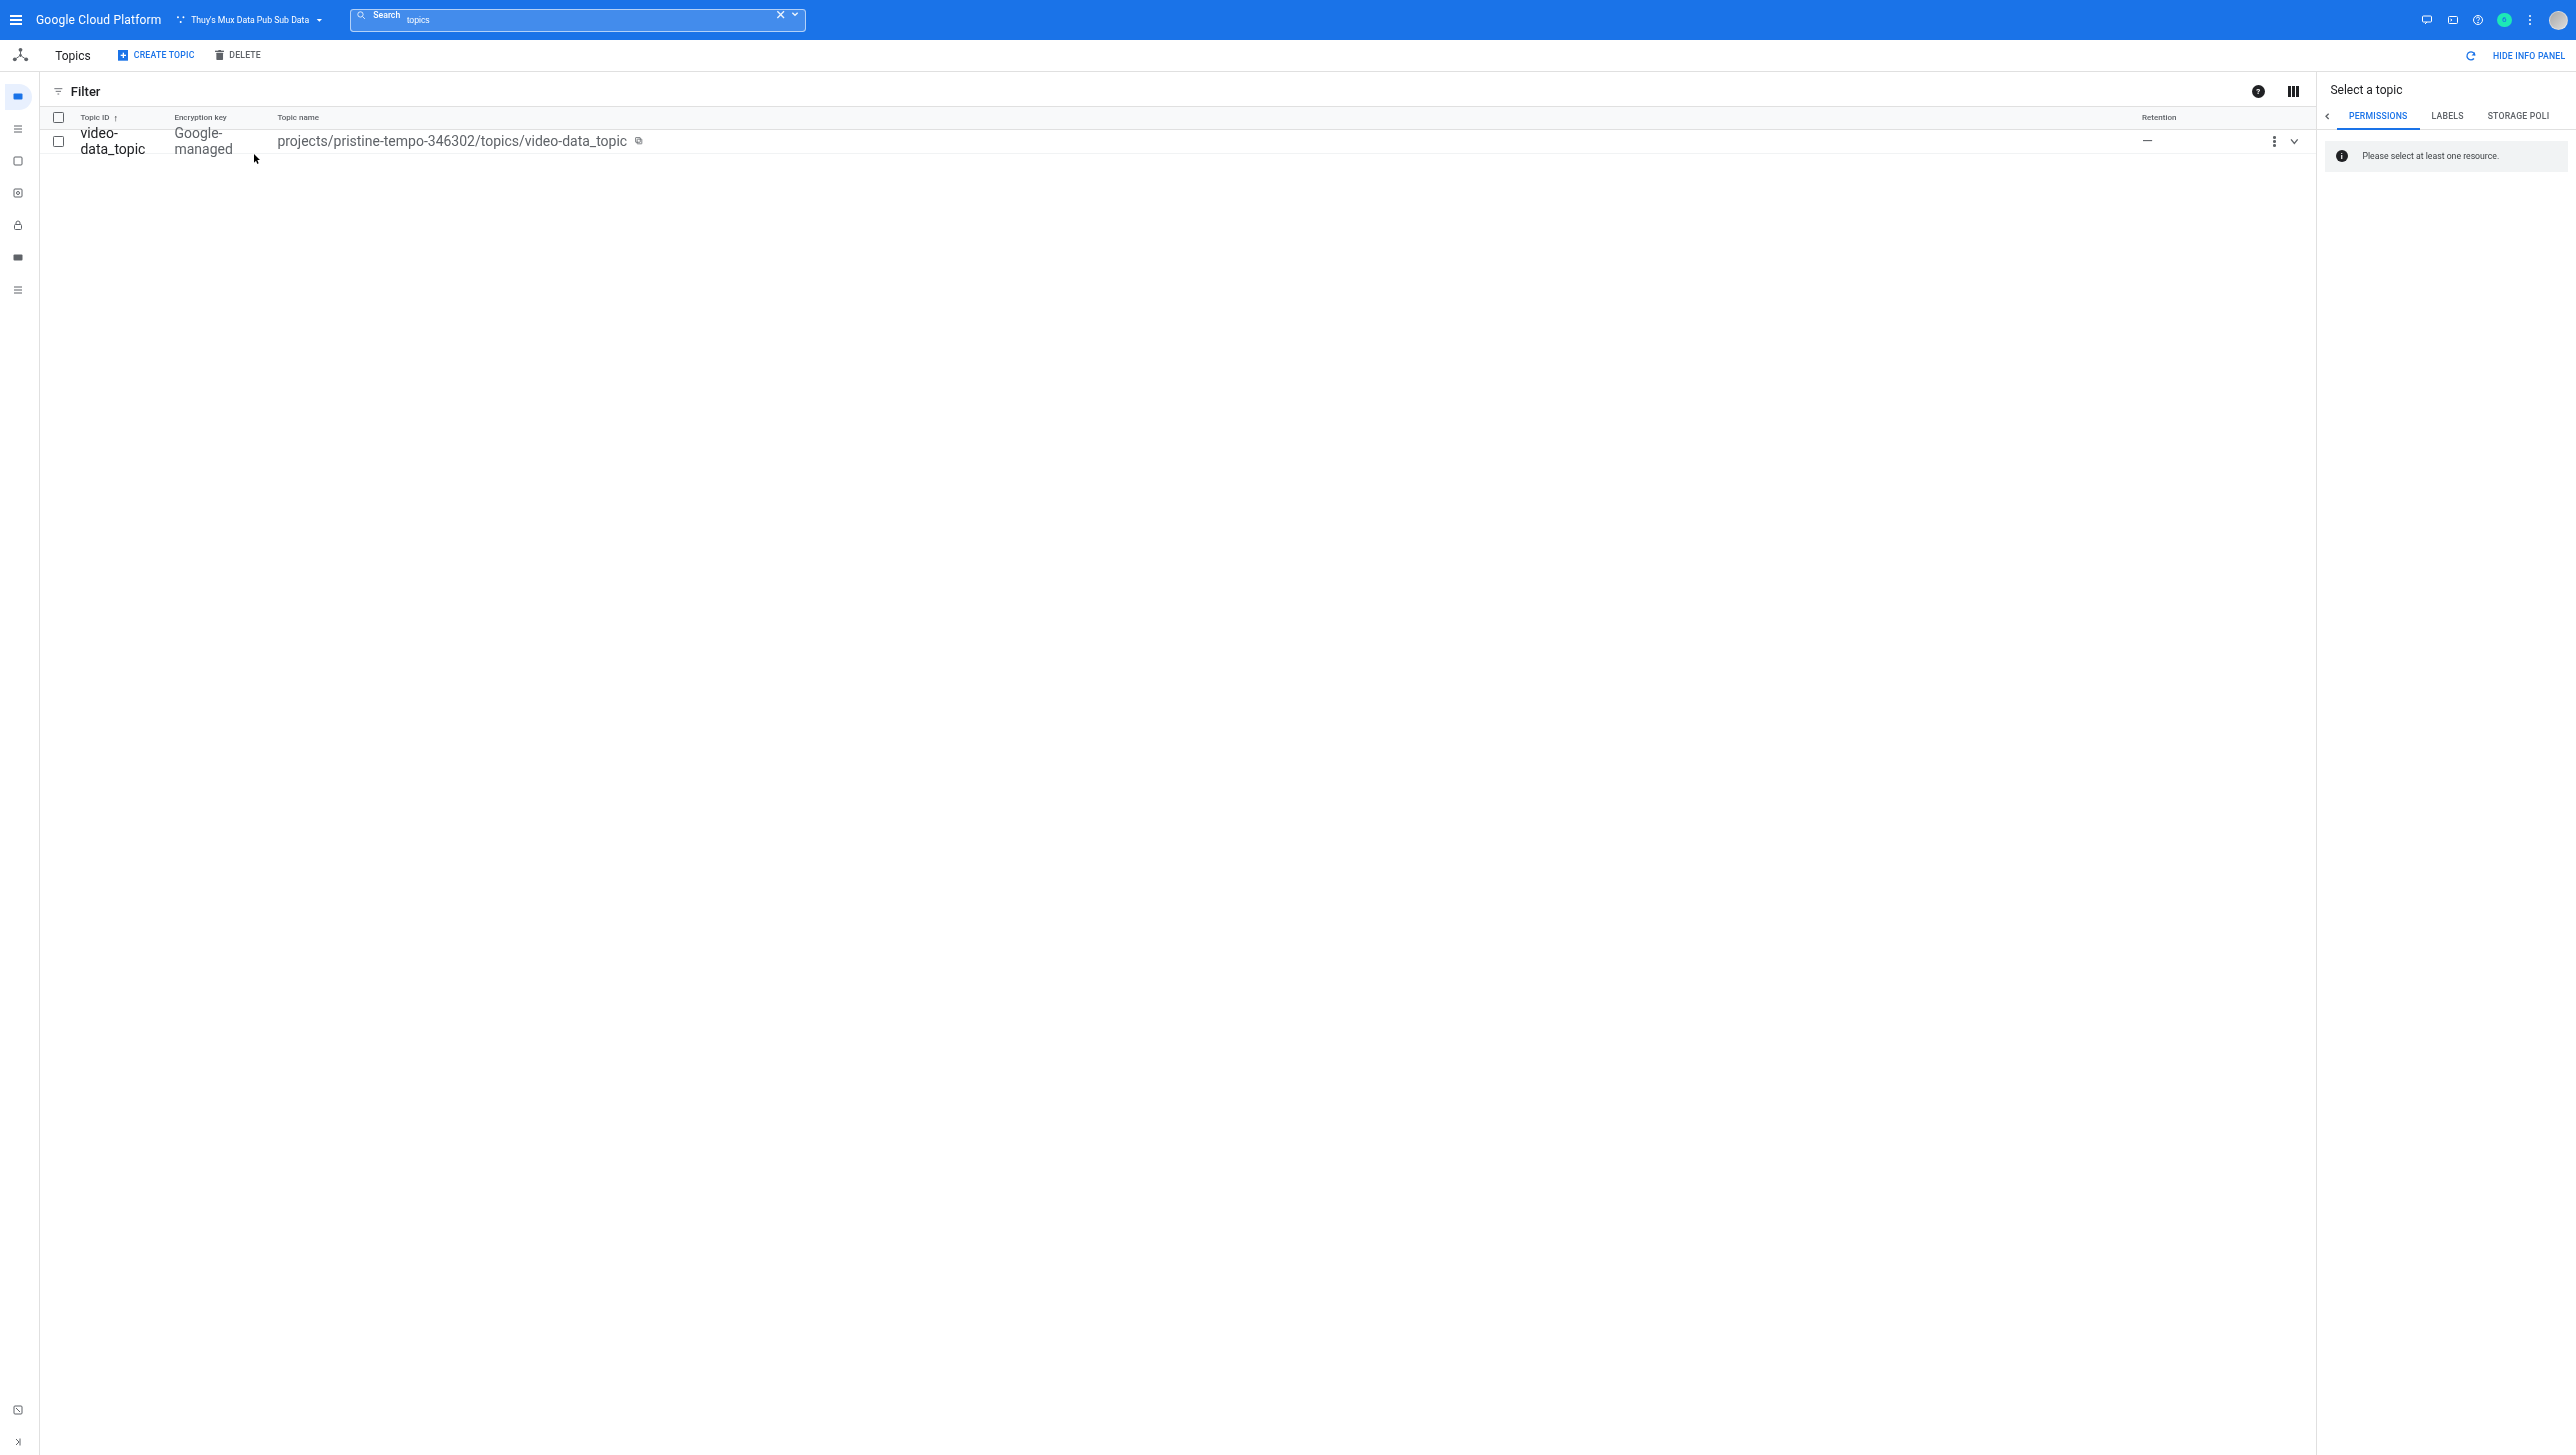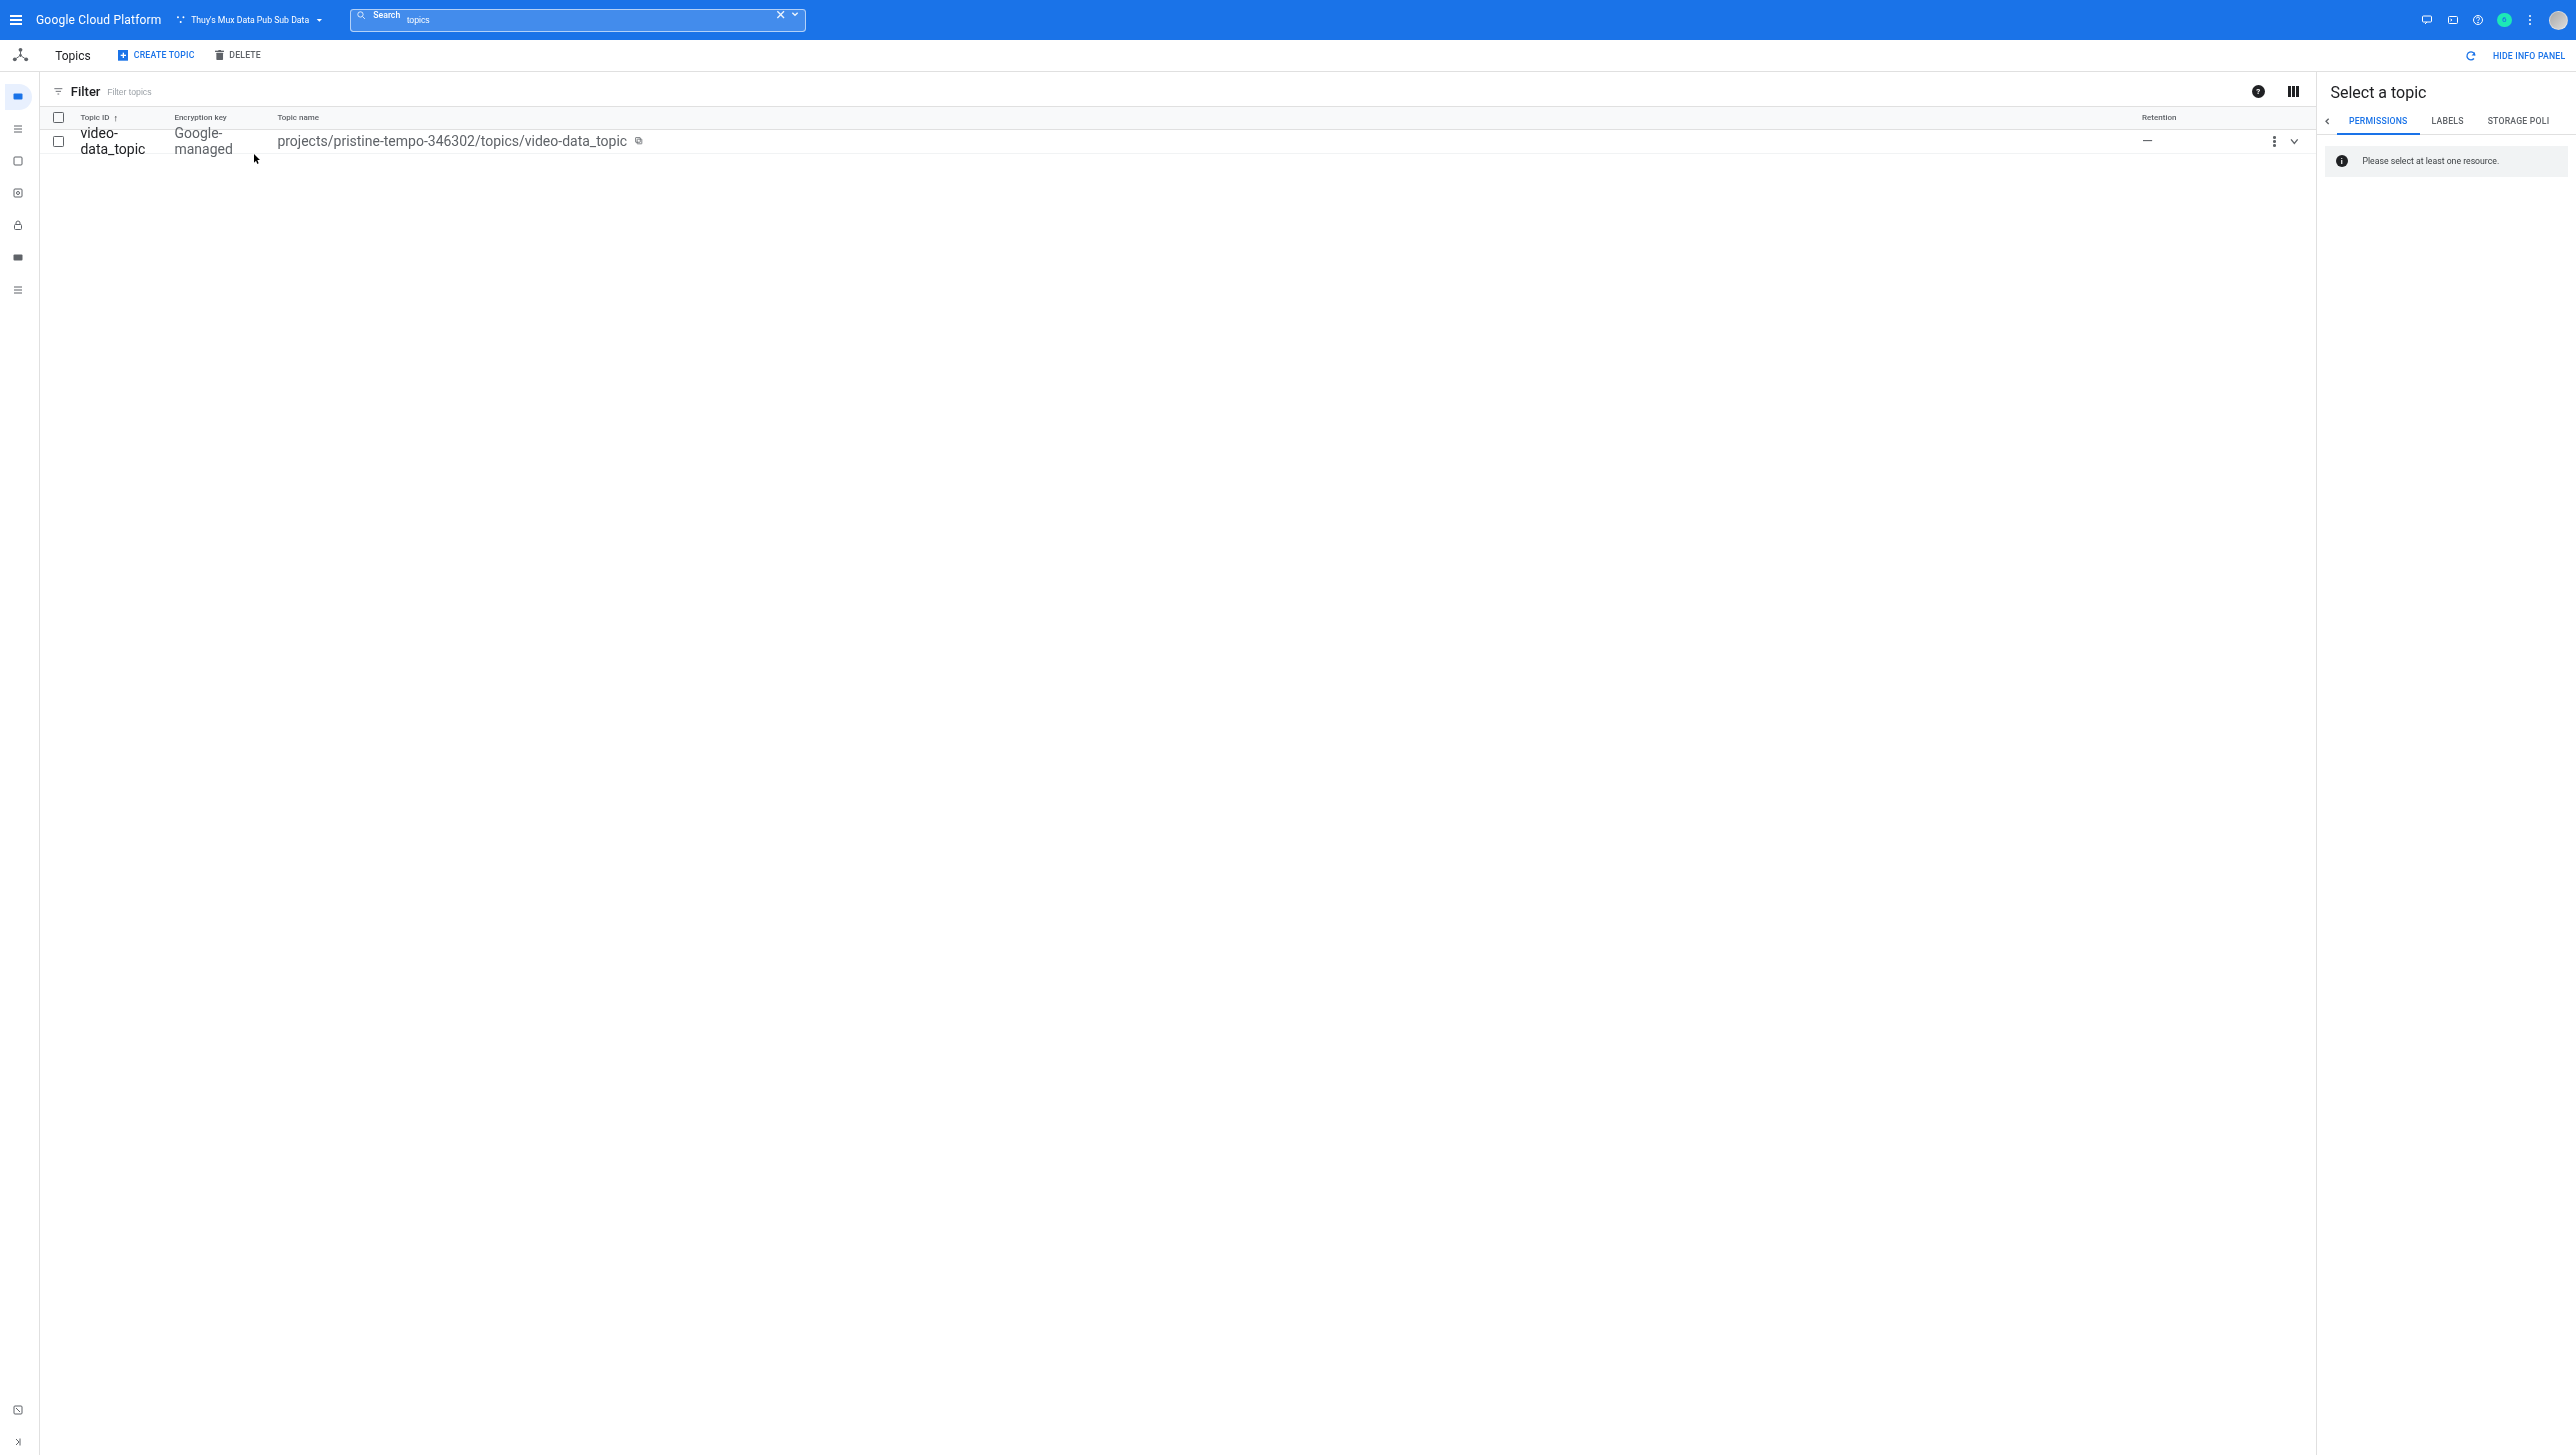--- a/index.html
+++ b/index.html
@@ -123,21 +123,21 @@
 .td-ret{width:107px; color:#5f6368;}
 .td-actions{width:67px; display:flex; align-items:center; gap:13.4px; justify-content:flex-end; padding-right:16px;}
 .chk { width:10.7px;height:10.7px;border:1.3px solid #5f6368;border-radius:1.3px; cursor:pointer;}
 .sort-arrow{ font-size:9.4px; color:#202124; }
 .kebab { display:flex; flex-direction:column; gap:1.3px; cursor:pointer;}
 .kebab span{width:2.7px;height:2.7px;border-radius:50%;background:#5f6368;}
 .expand-chevron{ cursor:pointer; color:#5f6368;}
 .copy-icon{ cursor:pointer; color:#5f6368;}
 
 .info-panel{ width:259px; display:flex; flex-direction:column;}
-.panel-title{ font-size:16px; padding:10.7px 13.4px 6.7px; }
+.panel-title{ font-size:12px; padding:10.7px 13.4px 6.7px; }
 .tabs-row{ display:flex; align-items:center; border-bottom:0.7px solid #e0e0e0; height:27px; position:relative;}
 .tab-scroll-left{ width:20px; display:flex;align-items:center;justify-content:center; color:#5f6368; cursor:pointer;}
 .tab{ padding:0 12px; height:100%; display:flex; align-items:center; font-size:8.7px; font-weight:500; color:#5f6368; cursor:pointer; letter-spacing:0.2px; white-space:nowrap;}
 .tab.active{ color:#1a73e8; border-bottom:2px solid #1a73e8; margin-bottom:-0.7px;}
 .panel-msg{
   margin:10.7px 8px; background:#f1f3f4; display:flex; align-items:center;
   padding:9.4px 10.7px; gap:14.8px; font-size:8.7px; color:#3c4043;
 }
 .info-circ{ width:12px;height:12px;border-radius:50%;background:#202124; color:#fff;display:flex;align-items:center;justify-content:center;font-size:7.4px;font-weight:700;}
 
@@ -331,21 +331,20 @@
     <div class="content">
       <div class="filter-row">
         <span class="filter-icon">
           <svg width="10.7" height="10.7" viewBox="0 0 24 24" fill="none" stroke="#5f6368" stroke-width="2">
               <line x1="3" y1="6" x2="21" y2="6"></line>
               <line x1="6" y1="12" x2="18" y2="12"></line>
               <line x1="10" y1="18" x2="14" y2="18"></line>
             </svg>
         </span>
         <span class="filter-label">Filter</span>
-        <input class="filter-input" placeholder="Filter topics" style="">
         <div class="filter-right">
           <div class="circle-help">?</div>
           <div class="cols-icon">
               <span></span>
               <span></span>
               <span></span>
             </div>
         </div>
       </div>
 

